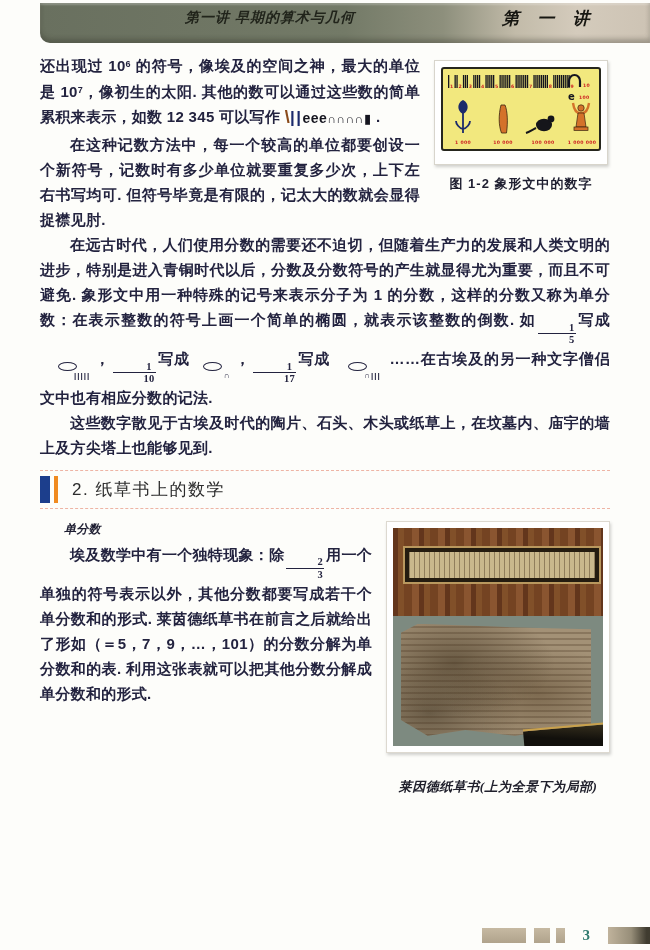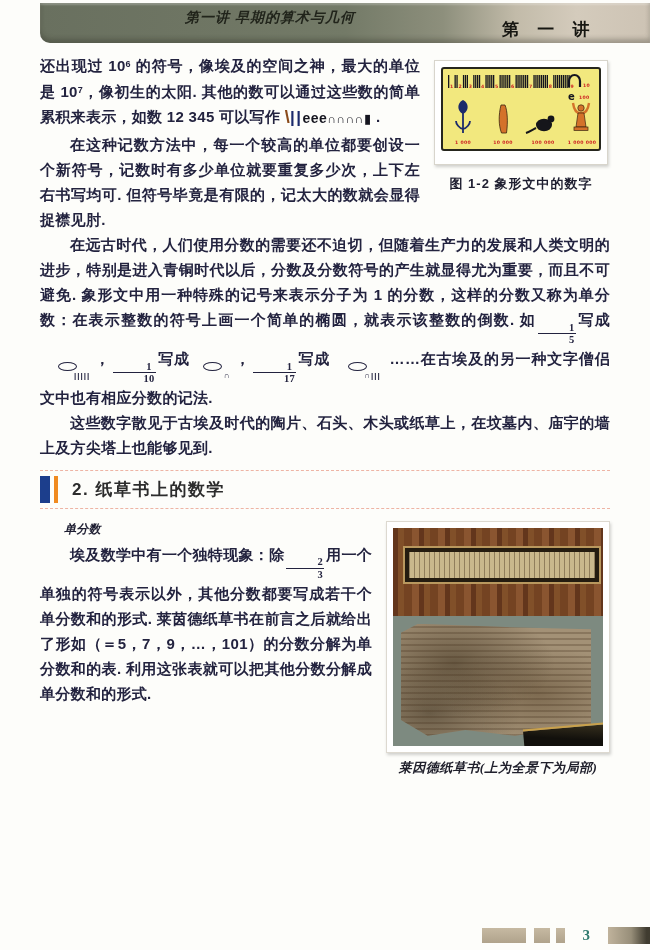--- a/index.html
+++ b/index.html
@@ -15,23 +15,23 @@
     border-radius:0 0 0 10px;
     background:linear-gradient(90deg,#69705f 0%,#737a67 50%,#8d8f7c 66%,#c2bba9 78%,#d4cbbc 88%,#cdc3b4 100%);
     box-shadow:inset 0 -4px 5px rgba(40,40,30,.30), inset 0 2px 2px rgba(255,255,255,.25);
   }
   .bar-title{
     position:absolute;left:145px;top:6px;
     font-size:14px;font-weight:bold;font-style:italic;
     color:#21241b;letter-spacing:1px;
   }
   .bar-chapter{
-    position:absolute;left:462px;top:15px;
+    position:absolute;left:462px;top:4px;
     font-family:"Liberation Serif",serif;
-    font-size:17px;font-weight:bold;color:#171712;letter-spacing:7px;
+    font-size:17px;font-weight:bold;color:#171712;letter-spacing:7px;font-style:italic;
   }
   
   .content{
     position:absolute;top:52px;left:40px;width:570px;
     font-size:15px;line-height:25px;font-weight:600;
     text-align:justify;letter-spacing:.3px;
   }
   .para{margin:0;text-indent:2em;}
   .para.noindent{text-indent:0;}
   sup{font-size:9px;vertical-align:4px;font-weight:700;}
@@ -67,21 +67,21 @@
   .fig-num-mid{text-anchor:middle;}
   
   .section-head{
     clear:both;display:flex;align-items:center;
     margin:10px 0 8px 0;padding:5px 0;
     border-top:1px dashed #eeb4a4;border-bottom:1px dashed #eeb4a4;
   }
   .bar-navy{width:10px;height:27px;background:#1c3e8c;}
   .bar-orange{width:4px;height:27px;background:#f08a20;margin-left:4px;}
   .section-head h2{
-    margin:0 0 0 14px;font-size:17px;font-weight:bold;color:#2c2c2c;letter-spacing:1.5px;
+    margin:0 0 0 14px;font-size:17px;font-weight:normal;color:#2c2c2c;letter-spacing:1.5px;
   }
   
   .fig2{float:right;width:224px;margin:4px 0 48px 14px;text-align:center;}
   .fig2-card{
     background:#fff;border:1px solid #ddd9d0;box-shadow:1px 2px 3px rgba(0,0,0,.18);
     padding:6px;display:inline-block;
   }
   .photo{position:relative;width:210px;height:218px;overflow:hidden;background:#7d8a80;}
   .photo .wood{
     position:absolute;top:0;left:0;right:0;height:88px;
@@ -101,21 +101,21 @@
       radial-gradient(ellipse at 72% 62%,rgba(80,60,35,.45),transparent 48%),
       radial-gradient(ellipse at 15% 80%,rgba(50,40,25,.5),transparent 40%);
     clip-path:polygon(0 8%,9% 0,55% 3%,100% 5%,100% 90%,60% 100%,34% 95%,14% 100%,0 86%);
   }
   .photo .ledge{
     position:absolute;right:-6px;bottom:-4px;width:84px;height:26px;
     background:linear-gradient(8deg,#12100c 55%,#37301e);
     border-top:2px solid #c9a14c;transform:rotate(-5deg);transform-origin:right bottom;
   }
   .fig2 figcaption{
-    margin-top:2px;font-size:13px;font-style:italic;font-weight:bold;
+    margin-top:21px;font-size:13px;font-style:italic;font-weight:bold;
     font-family:"Liberation Serif",serif;color:#20202c;letter-spacing:.5px;
   }
   
   .subhead{margin:2px 0 0 0;text-indent:2em;font-size:12px;font-weight:bold;color:#1c1c30;font-style:italic;}
   
   .page-footer{
     position:absolute;left:0;right:0;bottom:6px;height:18px;
     display:flex;justify-content:flex-end;align-items:center;
   }
   .f-block{background:linear-gradient(0deg,#b0a38c,#c6b9a2);height:15px;}

